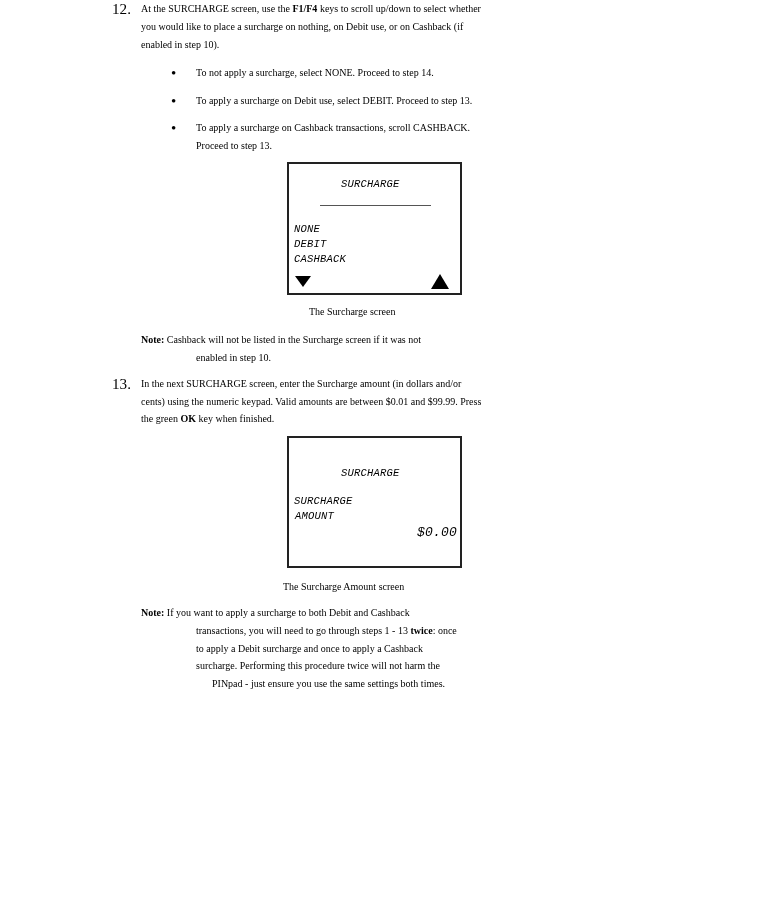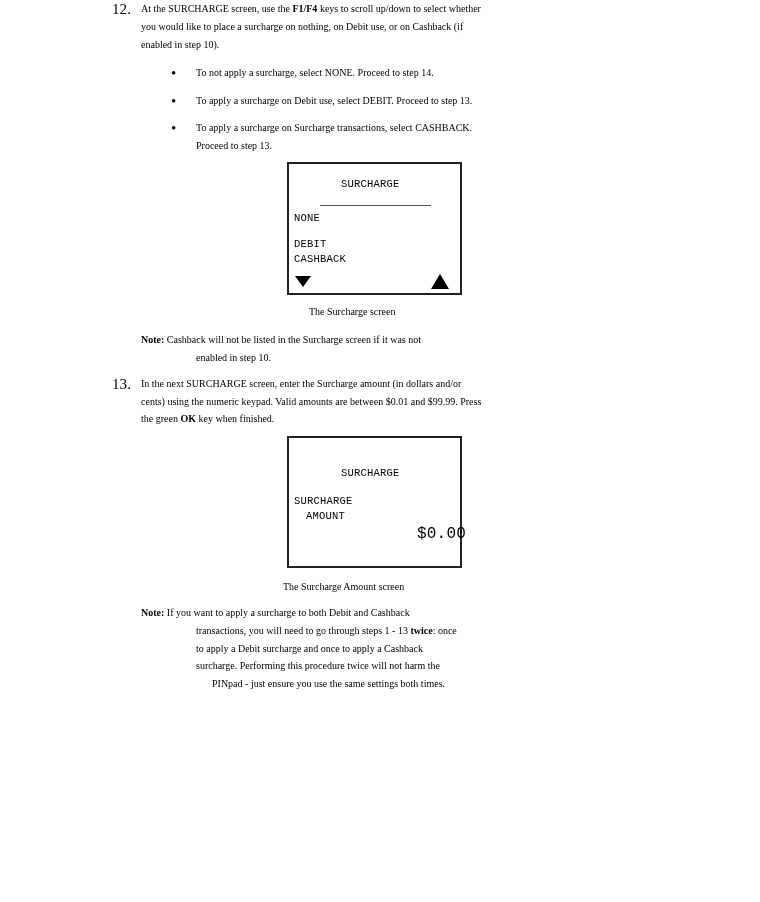--- a/index.html
+++ b/index.html
@@ -9,48 +9,48 @@
   }
   .abs { position: absolute; }
   .line { position: absolute; white-space: nowrap; line-height: 18px; font-size: 10px; }
   .num { position: absolute; font-size: 15.2px; line-height: 18px; text-align: right; }
   .bullet { position: absolute; font-size: 15px; line-height: 18px; }
   .ital { }
   .bold { font-weight: bold; }
   .lcd {
     position: absolute; border: 2px solid #222; background: #fff; box-sizing: border-box;
   }
-  .mono { font-family: "Liberation Mono", monospace; font-size: 10.5px; position: absolute; white-space: nowrap; letter-spacing: 0.2px; }
+  .mono { font-family: "Liberation Mono", monospace; font-size: 10.5px; position: absolute; white-space: nowrap; letter-spacing: 0.2px; font-style: italic; }
   .tri-down { width:0; height:0; border-left:8px solid transparent; border-right:8px solid transparent; border-top:11px solid #000; position:absolute; }
   .tri-up { width:0; height:0; border-left:9px solid transparent; border-right:9px solid transparent; border-bottom:15px solid #000; position:absolute; }
 </style>
 </head>
 <body>
 
 <div>
   <span class="num" style="left:112px;top:0px;">12.</span>
   <div class="line" style="left:141px;top:0px;"><span>At the SURCHARGE screen, use the </span><span class="bold">F1/F4</span><span> keys to scroll up/down to select whether</span></div>
   <div class="line" style="left:141px;top:18px;text-align:center;">you would like to place a surcharge on nothing, on Debit use, or on Cashback (if</div>
   <div class="line" style="left:141px;top:36px;">enabled in step 10).</div>
 
   <span class="bullet" style="left:171px;top:64px;">•</span>
   <div class="line" style="left:196px;top:64px;">To not apply a surcharge, select NONE. Proceed to step 14.</div>
 
   <span class="bullet" style="left:171px;top:92px;">•</span>
   <div class="line" style="left:196px;top:92px;">To apply a surcharge on Debit use, select DEBIT. Proceed to step 13.</div>
 
   <span class="bullet" style="left:171px;top:119px;">•</span>
-  <div class="line" style="left:196px;top:119px;">To apply a surcharge on Surcharge transactions, select CASHBACK.</div>
+  <div class="line" style="left:196px;top:119px;">To apply a surcharge on Cashback transactions, scroll CASHBACK.</div>
   <div class="line" style="left:196px;top:137px;">Proceed to step 13.</div>
 </div>
 
 <div class="lcd" style="left:287px;top:162px;width:175px;height:133px;">
   <span class="mono" style="left:52px;top:14px;">SURCHARGE</span>
   <div class="abs" style="left:31px;top:41px;width:111px;height:1px;background:#555;"></div>
-  <span class="mono" style="left:5px;top:48px;text-align:center;">NONE</span>
+  <span class="mono" style="left:5px;top:59px;text-align:center;">NONE</span>
   <span class="mono" style="left:5px;top:74px;">DEBIT</span>
   <span class="mono" style="left:5px;top:89px;">CASHBACK</span>
   <div class="tri-down" style="left:6px;top:112px;"></div>
   <div class="tri-up" style="left:142px;top:110px;"></div>
 </div>
 <div class="line ital" style="left:309px;top:303px;">The Surcharge screen</div>
 
 <div>
   <div class="line ital" style="left:141px;top:331px;"><span class="bold">Note:</span><span> Cashback will not be listed in the Surcharge screen if it was not</span></div>
   <div class="line ital" style="left:196px;top:349px;">enabled in step 10.</div>
@@ -59,22 +59,22 @@
 <div>
   <span class="num" style="left:112px;top:375px;">13.</span>
   <div class="line" style="left:141px;top:375px;">In the next SURCHARGE screen, enter the Surcharge amount (in dollars and/or</div>
   <div class="line" style="left:141px;top:393px;">cents) using the numeric keypad. Valid amounts are between $0.01 and $99.99. Press</div>
   <div class="line" style="left:141px;top:410px;"><span>the green </span><span class="bold">OK</span><span> key when finished.</span></div>
 </div>
 
 <div class="lcd" style="left:287px;top:436px;width:175px;height:132px;">
   <span class="mono" style="left:52px;top:29px;">SURCHARGE</span>
   <span class="mono" style="left:5px;top:57px;">SURCHARGE</span>
-  <span class="mono" style="left:17px;top:72px;text-align:right;">AMOUNT</span>
-  <span class="mono" style="left:128px;top:87px;font-size:16px;">$0.00</span>
+  <span class="mono" style="left:6px;top:72px;text-align:right;">AMOUNT</span>
+  <span class="mono" style="left:128px;top:87px;font-size:13px;">$0.00</span>
 </div>
 <div class="line ital" style="left:283px;top:578px;">The Surcharge Amount screen</div>
 
 <div>
   <div class="line ital" style="left:141px;top:604px;"><span class="bold">Note:</span><span> If you want to apply a surcharge to both Debit and Cashback</span></div>
   <div class="line ital" style="left:196px;top:622px;"><span>transactions, you will need to go through steps 1 - 13 </span><span class="bold">twice</span><span>: once</span></div>
   <div class="line ital" style="left:196px;top:640px;">to apply a Debit surcharge and once to apply a Cashback</div>
   <div class="line ital" style="left:196px;top:657px;">surcharge. Performing this procedure twice will not harm the</div>
   <div class="line ital" style="left:212px;top:675px;">PINpad - just ensure you use the same settings both times.</div>
 </div>

